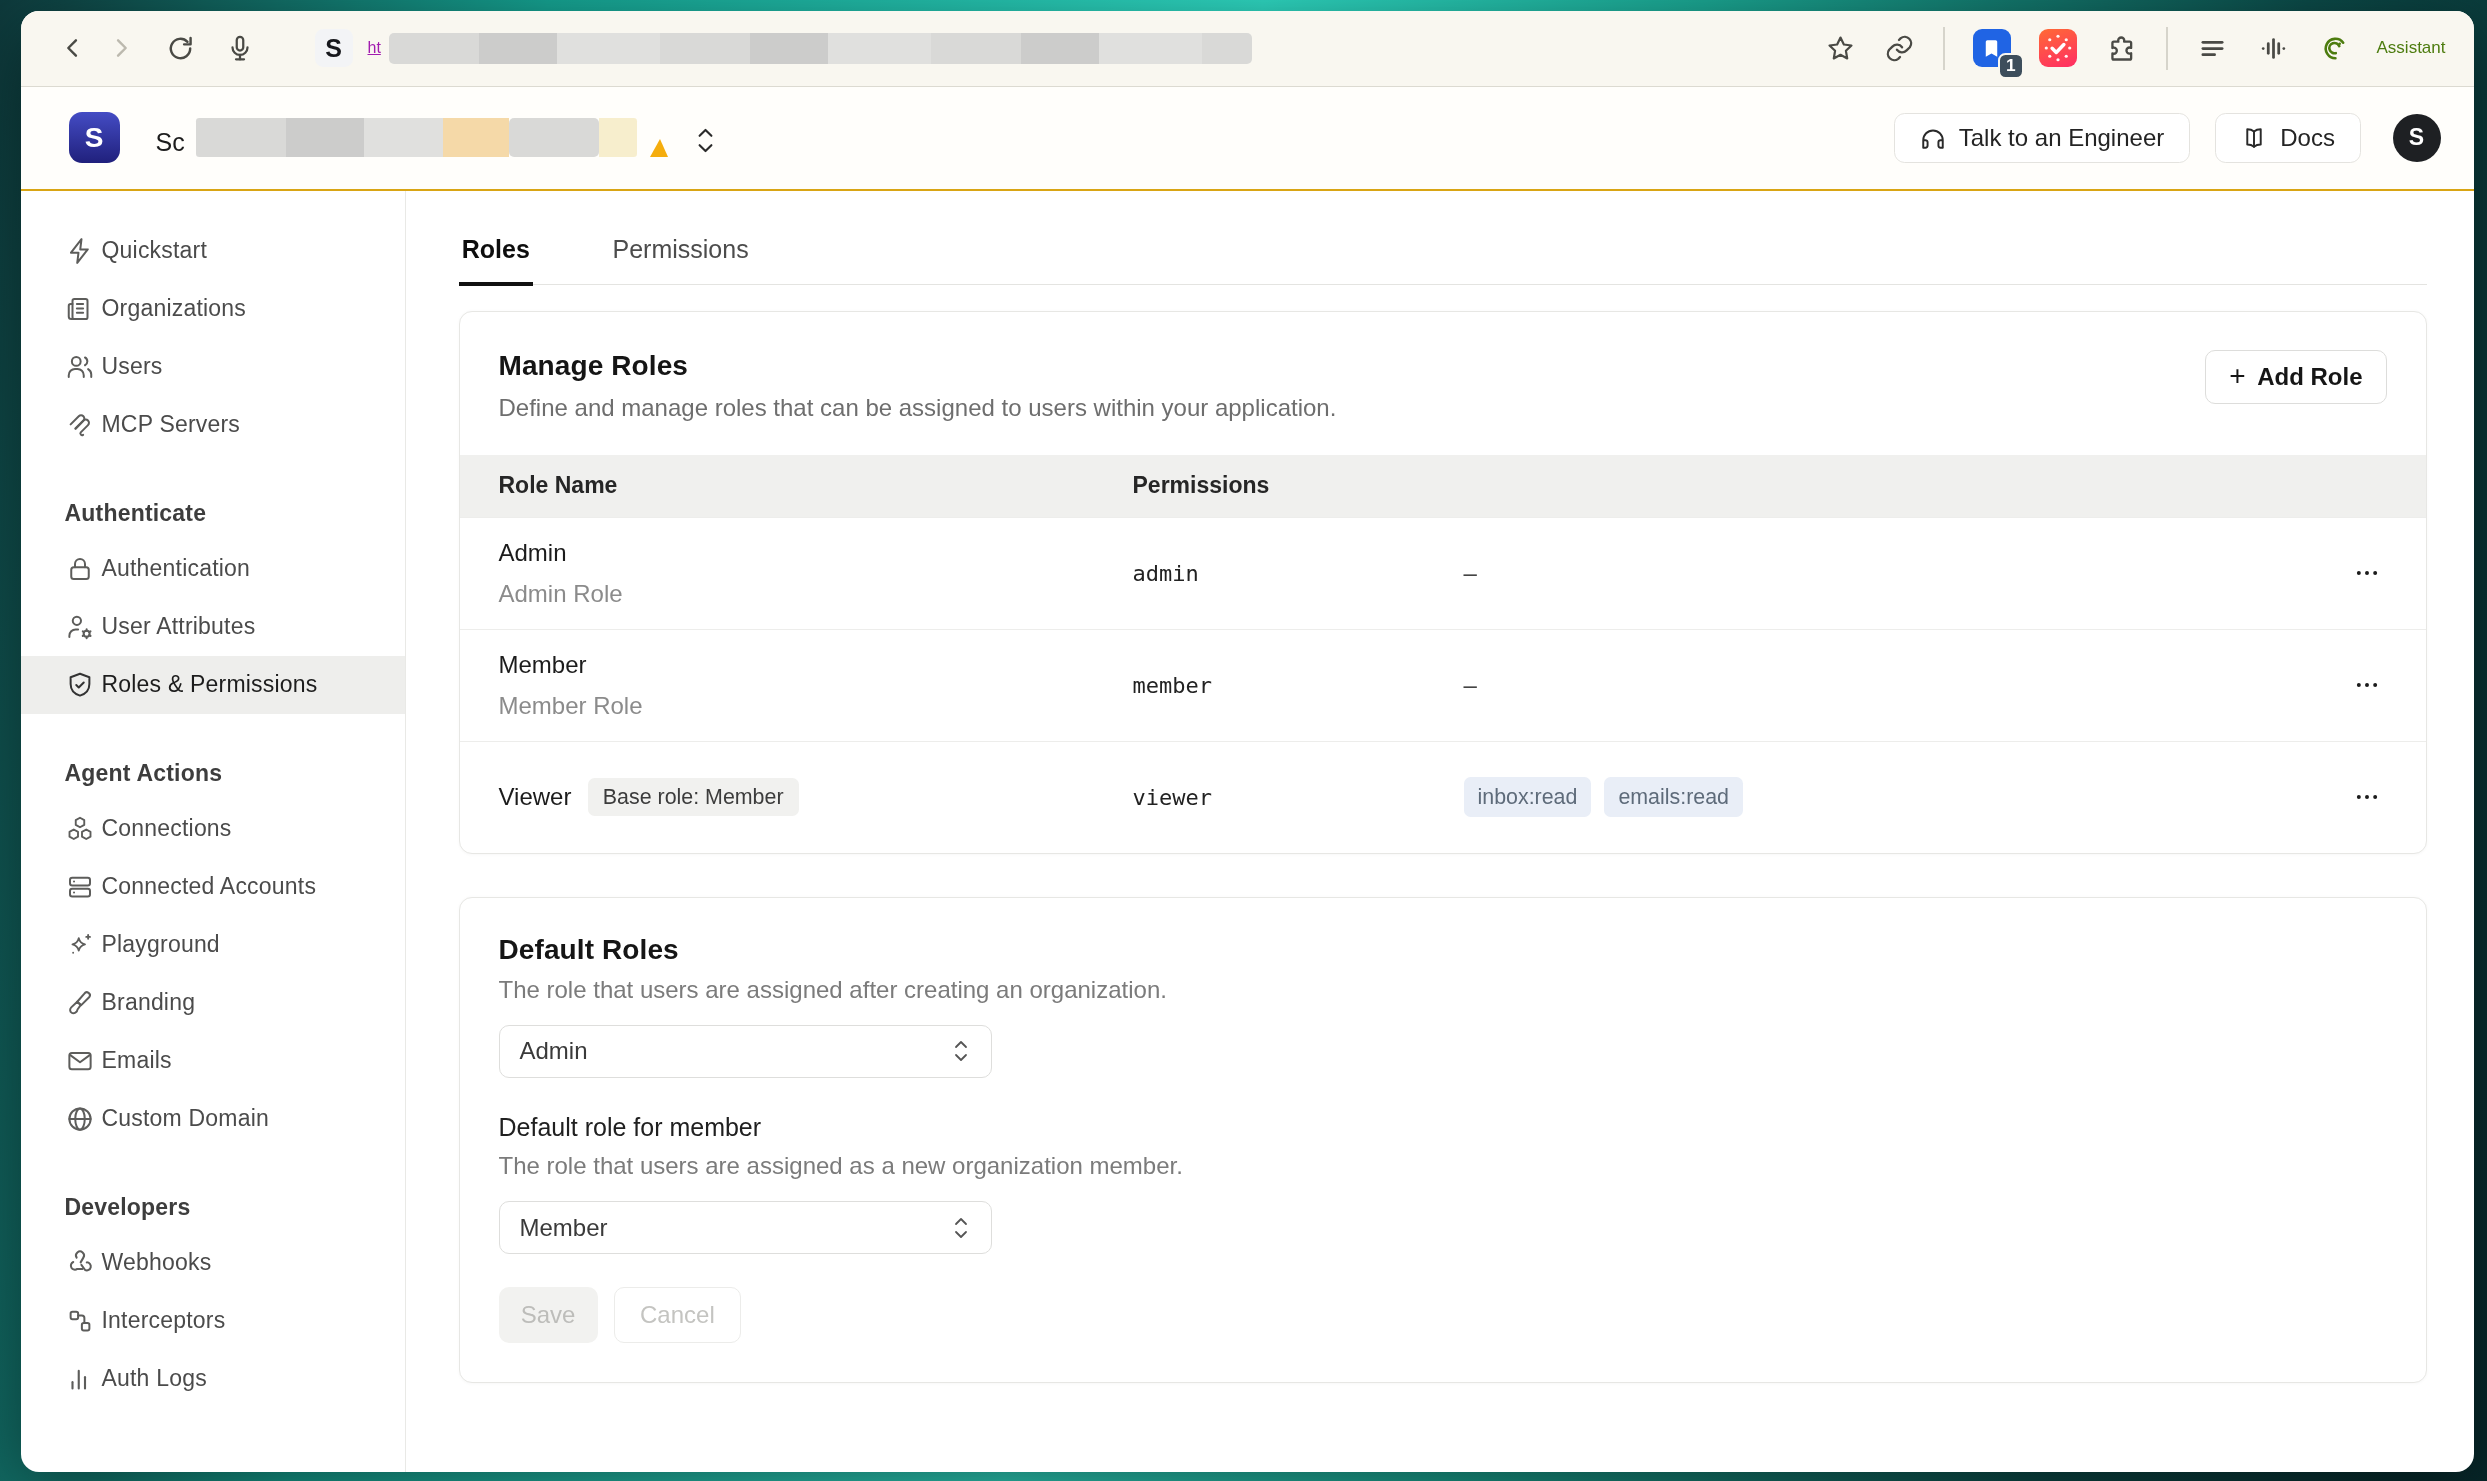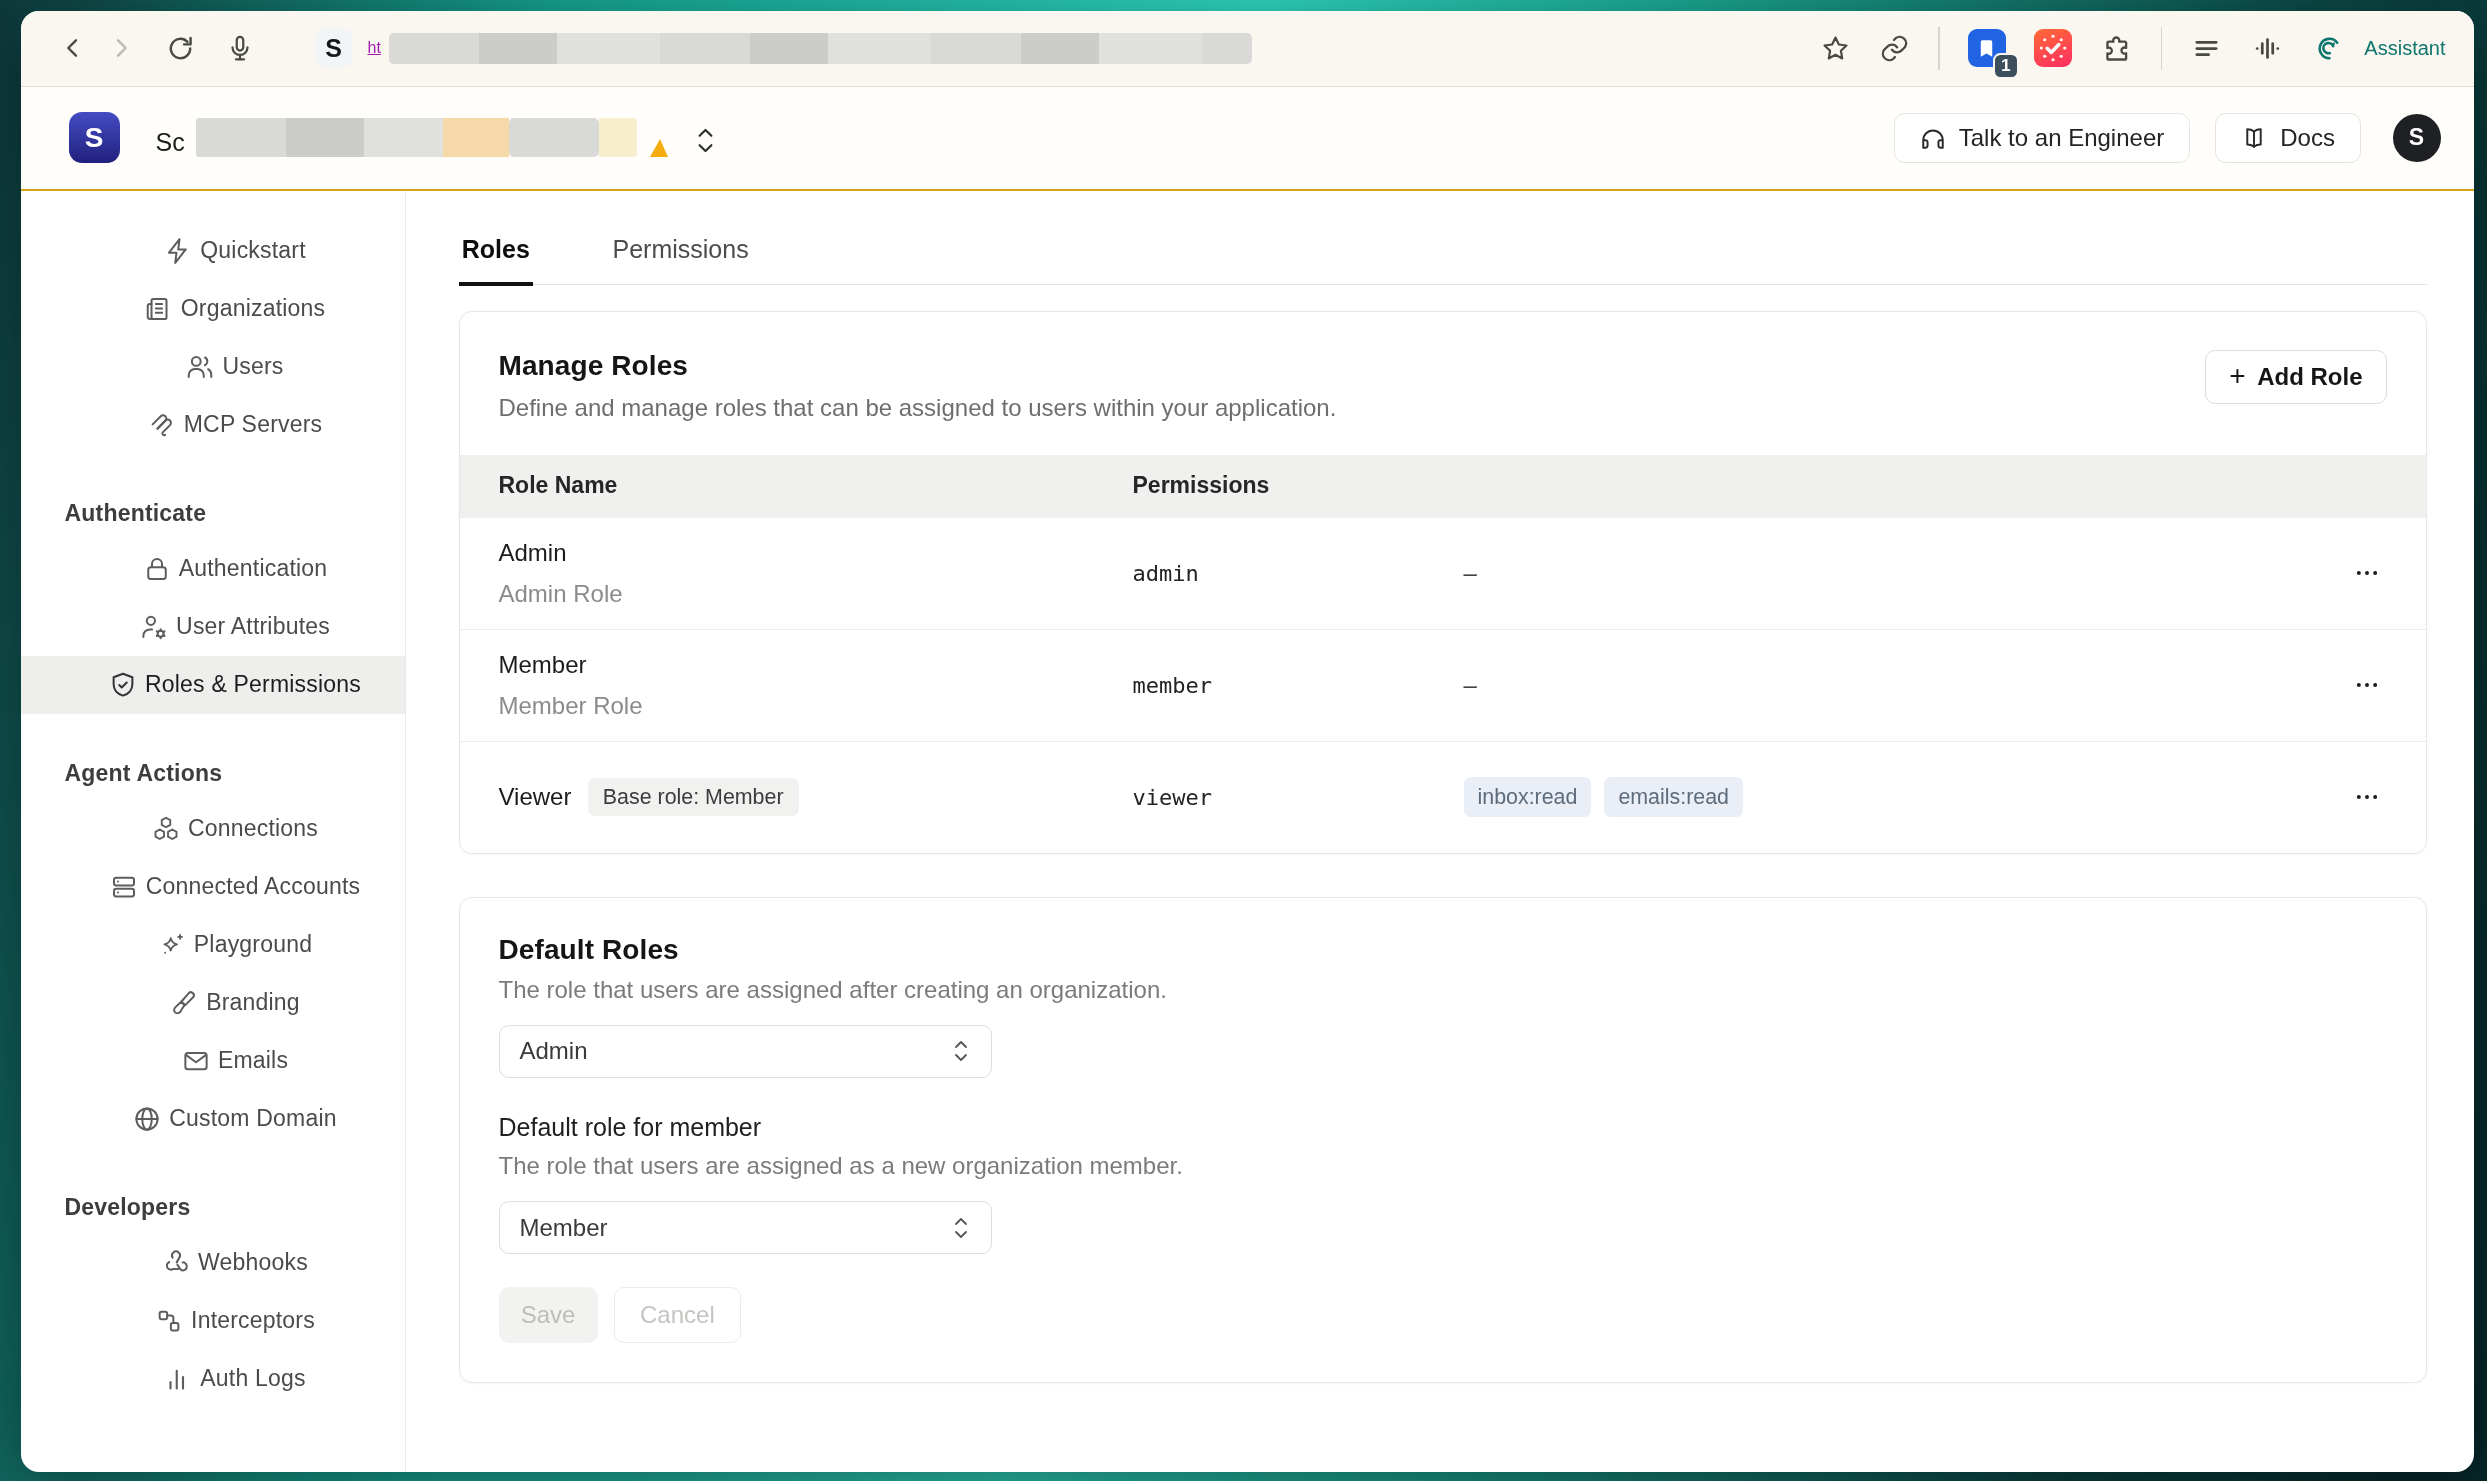--- a/index.html
+++ b/index.html
@@ -36,21 +36,21 @@
   .chrome-right { margin-left:auto; display:flex; align-items:center; gap:28px; }
   .vdiv { width:1.6px; height:43px; background:#d6d4cb; }
   .ext { position:relative; width:38px; height:38px; border-radius:9px; }
   .ext-blue { background:#2064e4; display:flex; align-items:center; justify-content:center; }
   .ext-badge {
     position:absolute; right:-13px; bottom:-11.5px; width:26px; height:26px; border-radius:7.4px;
     background:#3d4e5c; border:2.5px solid #f9f7f0; color:#fff; font-size:17.3px; font-weight:700;
     display:flex; align-items:center; justify-content:center;
   }
   .ext-red { background:linear-gradient(160deg,#ff6a35 0%,#ff2d64 100%); display:flex; align-items:center; justify-content:center; }
-  .assistant { display:flex; align-items:center; gap:21px; color:#0f766e; font-size:20px; font-weight:500; }
+  .assistant { display:flex; align-items:center; gap:28px; color:#4d7c0f; font-size:17px; font-weight:500; }
   
   .app-header {
     height:104px; flex:0 0 104px; background:#fffefb; border-bottom:2.5px solid #d9a514;
     display:flex; align-items:center; padding:0 33px 0 48px;
   }
   .logo {
     width:51px; height:51px; border-radius:13px;
     background:linear-gradient(180deg,#444cc4 0%,#20207c 100%);
     color:#fff; font-size:28px; font-weight:600; display:flex; align-items:center; justify-content:center;
   }
@@ -63,21 +63,21 @@
   .header-right { margin-left:auto; display:flex; align-items:center; gap:25px; }
   .btn-outline {
     display:flex; align-items:center; gap:13px; height:50px; padding:0 25px;
     border:1.6px solid #e4e3df; border-radius:10.7px; background:#fff;
     font-size:24px; font-weight:500; color:#242424; cursor:pointer;
   }
   .avatar { width:48px; height:48px; border-radius:50%; background:#1e2023; color:#fff; font-size:23px; font-weight:600; display:flex; align-items:center; justify-content:center; margin-left:6.6px; }
   
   .app-body { flex:1; display:flex; min-height:0; }
   .sidebar { width:385px; flex:0 0 385px; border-right:1.6px solid #e9e9e6; padding-top:31px; overflow:hidden; }
-  .nav-item { display:flex; align-items:center; height:58px; padding-left:44px; gap:7px; cursor:pointer; color:#4b4b4b;justify-content:center; }
+  .nav-item { display:flex; align-items:center; height:58px; padding-left:44px; gap:7px; cursor:pointer; color:#4b4b4b; }
   .nav-item .icon { color:#5d5d5b; }
   .nav-item .nav-label { font-size:23px; font-weight:400; letter-spacing:0.2px; }
   .nav-item.selected { background:#eeeeec; color:#1d1d1d; }
   .nav-item.selected .icon { color:#333; }
   .nav-section { padding-left:44px; margin-top:33px; height:53px; display:flex; align-items:center; font-size:23px; font-weight:700; color:#3d3d3d; letter-spacing:0.2px; }
   .main { flex:1; min-width:0; padding:0 47px 0 53px; overflow:hidden; }
   
   .tabs { display:flex; gap:76px; padding-top:44px; border-bottom:1.6px solid #e4e4e1; }
   .tab { font-size:25px; padding:0 3.3px 18px; cursor:pointer; color:#4c4c4c; font-weight:500; }
   .tab.active { color:#0d0d0d; font-weight:700; border-bottom:4.1px solid #111; margin-bottom:-1.6px; }

